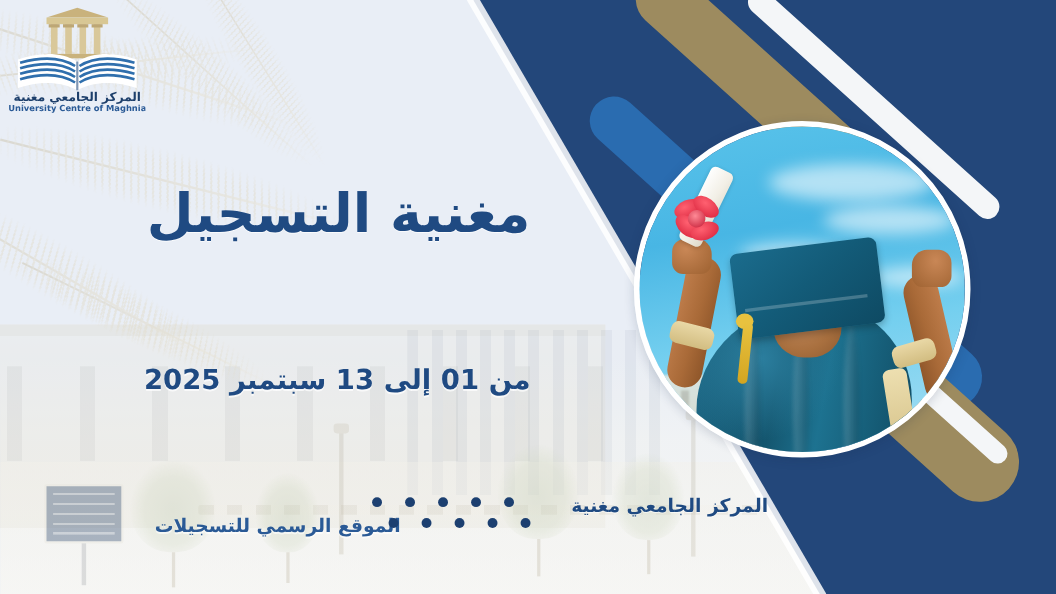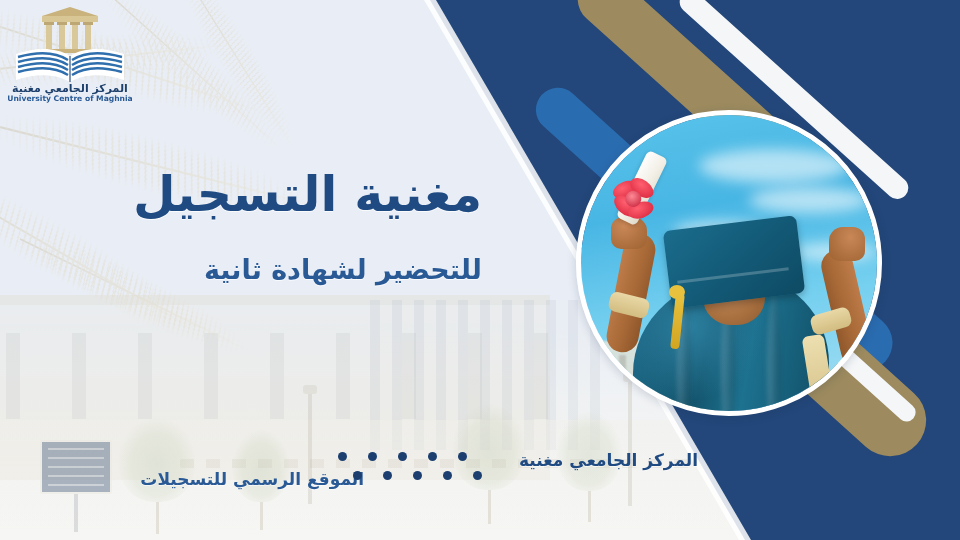--- a/index.html
+++ b/index.html
@@ -490,21 +490,21 @@
       <path d="M62,52 L62,78" stroke="#7f96b4" stroke-width="2"></path>
 
       <text x="62" y="88" text-anchor="middle" font-family="'DejaVu Sans','Liberation Sans',sans-serif" font-size="11" font-weight="bold" fill="#1d3f6b">المركز الجامعي مغنية</text>
 
       <text x="62" y="97" text-anchor="middle" font-family="'DejaVu Sans','Liberation Sans',sans-serif" font-size="7.6" font-weight="bold" fill="#2a5a96">University Centre of Maghnia</text>
     </svg>
   </div>
 
   <div class="text-col">
     <div class="title">مغنية التسجيل</div>
-    <div class="subtitle">للتحضير لشهادة ثانية</div>
+    <div class="dateline">من 01 إلى 13 سبتمبر 2025</div>
   </div>
 
   <div class="footer">
     <div class="foot-center">المركز الجامعي مغنية</div>
     <div class="foot-website">الموقع الرسمي للتسجيلات</div>
     <div class="dots">
       <i style="left:0px;   top:0px;"></i>
       <i style="left:30px;  top:0px;"></i>
       <i style="left:60px;  top:0px;"></i>
       <i style="left:90px;  top:0px;"></i>

